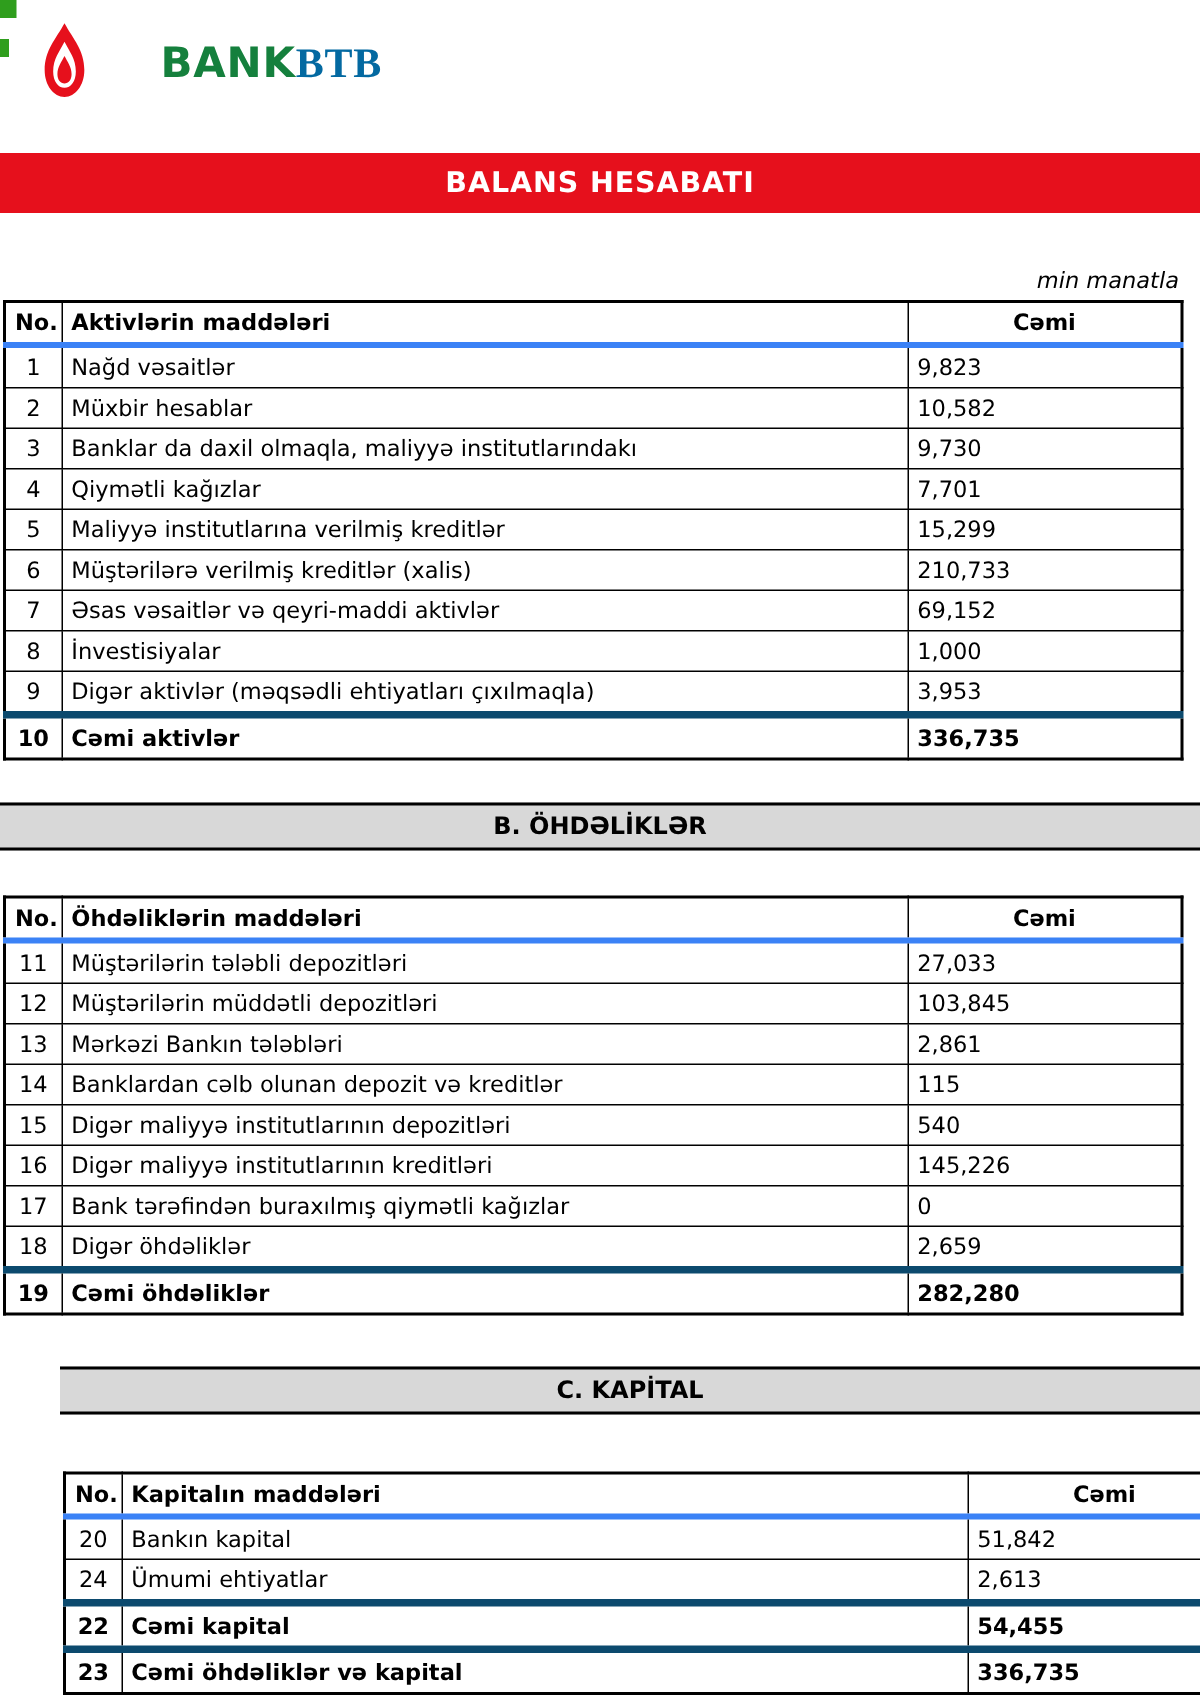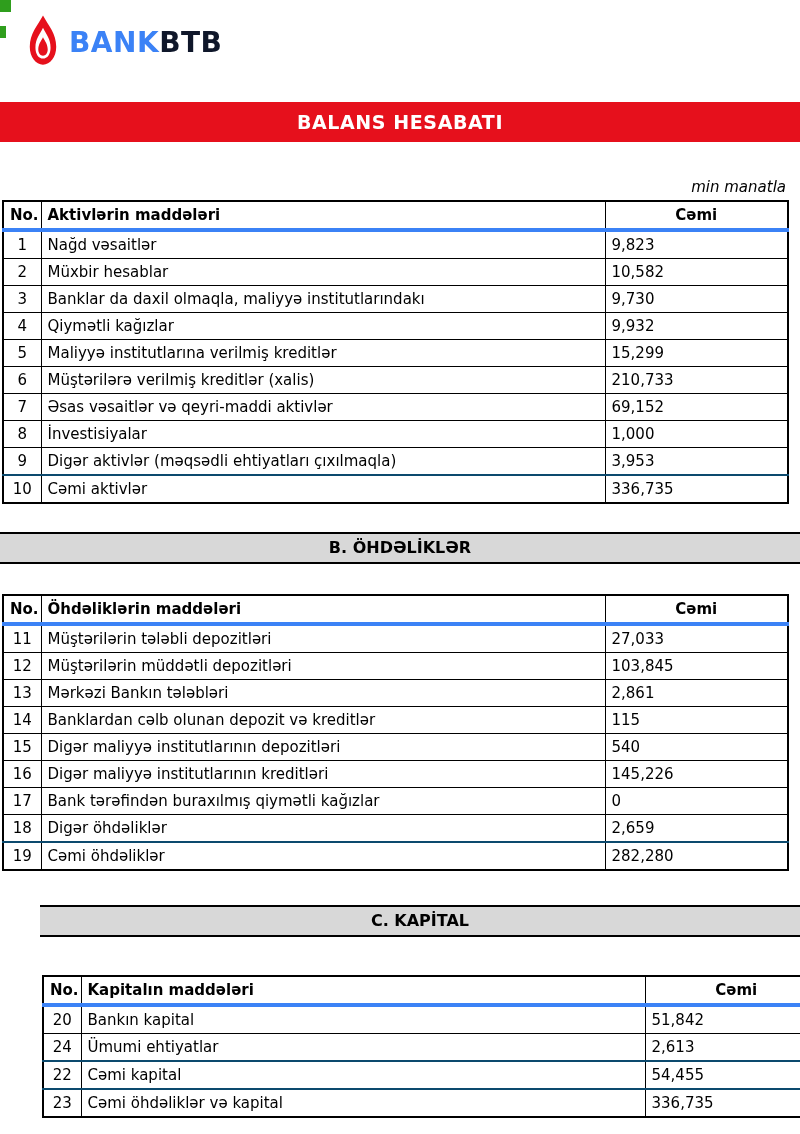--- a/index.html
+++ b/index.html
@@ -7,22 +7,22 @@
   body {
     width:800px; min-height:1134px; position:relative;
     font-family:"DejaVu Sans","Liberation Sans",sans-serif;
     color:#000;
   }
   .artifact-1 { position:absolute; left:0; top:0; width:11px; height:12px; background:#2f9e1d; }
   .artifact-2 { position:absolute; left:0; top:26px; width:6px; height:12px; background:#2f9e1d; }
 
   .logo-row { display:flex; align-items:center; gap:9px; padding:10px 0 8px 26px; height:82px; }
   .logo-text { font-size:28px; font-weight:600; letter-spacing:0.5px; white-space:nowrap; }
-  .logo-bank { color:#3b82f6; }
-  .logo-btb  { color:#0f172a; }
+  .logo-bank { color:#15803d;margin-left:38px; }
+  .logo-btb  { color:#0369a1;font-family:Liberation Serif, serif; }
 
   .banner { background:#e6101c; height:40px; margin-top:20px;
             display:flex; align-items:center; justify-content:center; }
   .banner .banner-text { color:#fff; font-weight:bold; font-size:19px; letter-spacing:0.6px; }
 
   .block-a { margin-top:30px; }
   .block-b { margin-top:28px; }
   .block-c { margin-top:34px;padding-left:40px; }
 
   .section-header {
@@ -47,21 +47,21 @@
   }
   .data-table thead th { border-bottom:4px solid #3b82f6; font-weight:bold; }
   .col-no  { width:38px; }
   .col-val { width:183px; }
   .h-no   { text-align:center; }
   .h-name { text-align:left; }
   .h-val  { text-align:center; }
   .c-no   { text-align:center; }
   .c-name { text-align:left; }
   .c-val  { }
-  tr.total-row td { font-weight:normal; border-top:2px solid #0c4a6e; }
+  tr.total-row td { font-weight:bold; border-top:5px solid #0c4a6e; }
 </style>
 </head>
 <body>
 
 <div class="artifact-1"></div>
 <div class="artifact-2"></div>
 
 <header class="logo-row">
   <svg class="flame" viewBox="0 0 36 58" width="34" height="56" aria-hidden="true">
     <path d="M18 1 C24 12 32 20 32 34 C32 45 25.5 53 18 53 C10.5 53 4 45 4 34 C4 20 12 12 18 1 Z" fill="#e6101c"></path>
@@ -104,21 +104,21 @@
           <td class="c-val">10,582</td>
         </tr>
       <tr>
           <td class="c-no">3</td>
           <td class="c-name">Banklar da daxil olmaqla, maliyyə institutlarındakı</td>
           <td class="c-val">9,730</td>
         </tr>
       <tr>
           <td class="c-no">4</td>
           <td class="c-name">Qiymətli kağızlar</td>
-          <td class="c-val">9,932</td>
+          <td class="c-val">7,701</td>
         </tr>
       <tr>
           <td class="c-no">5</td>
           <td class="c-name">Maliyyə institutlarına verilmiş kreditlər</td>
           <td class="c-val">15,299</td>
         </tr>
       <tr>
           <td class="c-no">6</td>
           <td class="c-name">Müştərilərə verilmiş kreditlər (xalis)</td>
           <td class="c-val">210,733</td>

